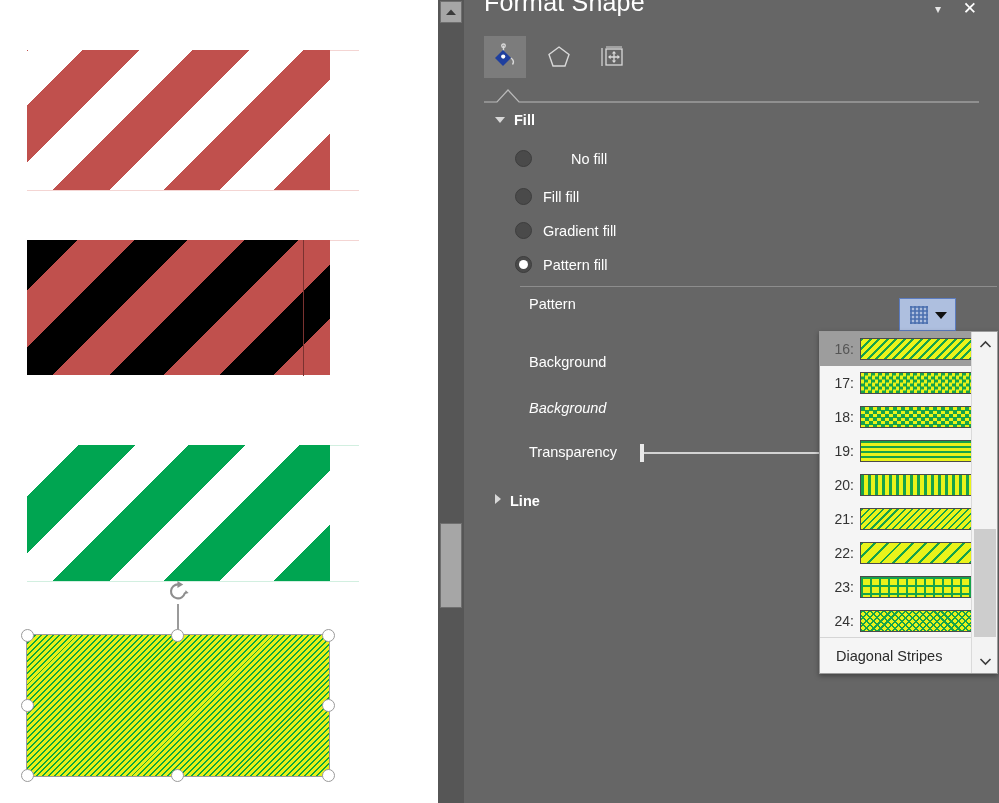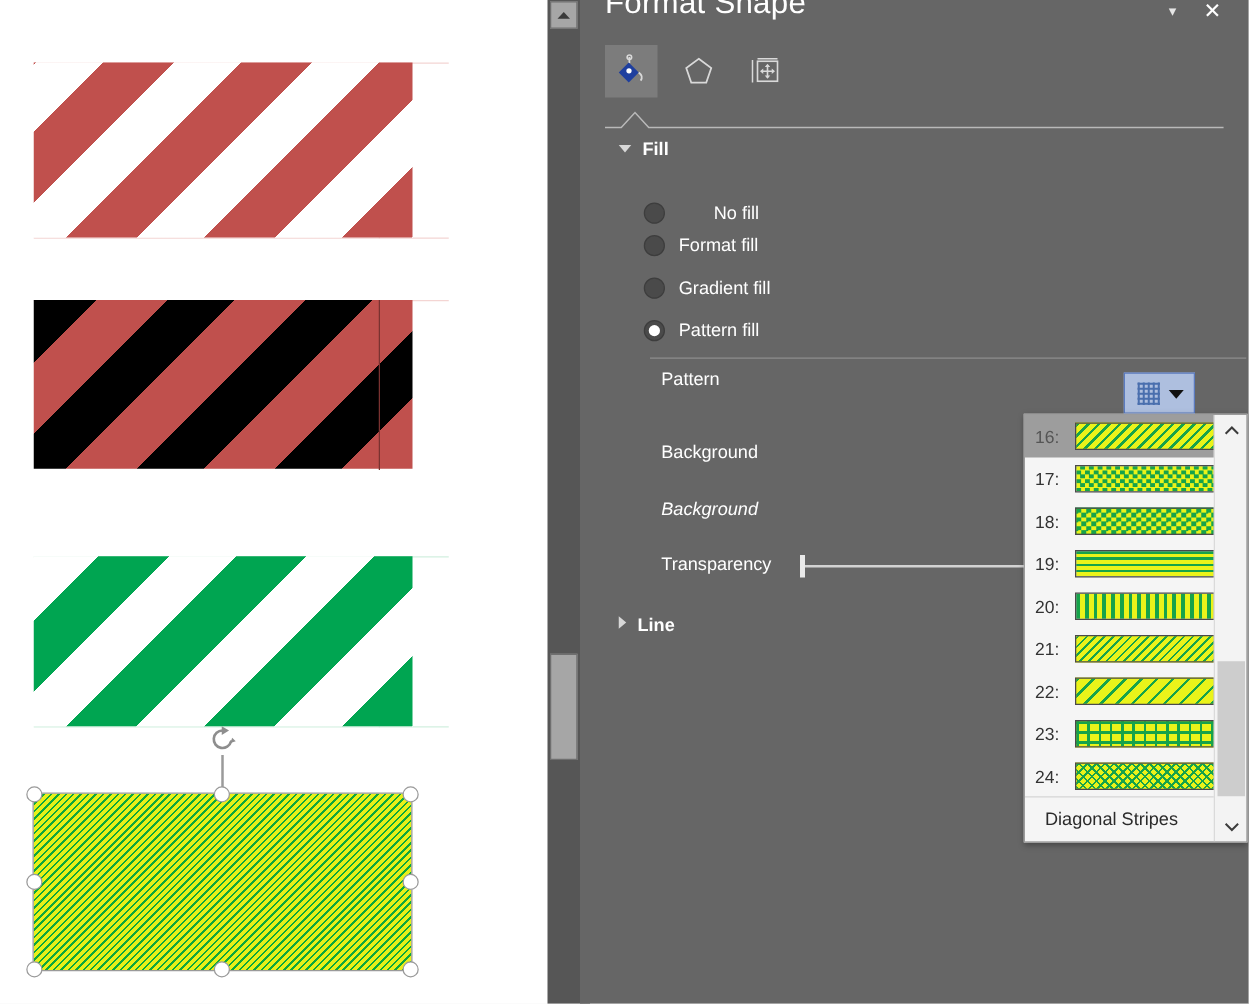--- a/index.html
+++ b/index.html
@@ -173,21 +173,21 @@
     background: #f5f5f5; border: 1px solid #9b9b9b;
     box-shadow: 0 2px 5px rgba(0,0,0,.35);
     overflow: hidden;
   }
   .dd-list { position: absolute; left:0; top:0; width: 152px; }
   .dd-item {
     height: 34px; display: flex; align-items: center; padding-left: 8px; gap: 6px;
   }
   .dd-item.selected { background: #9d9d9d; }
   .dd-num {
-    width: 26px; font-size: 14px; color: #333333; text-align: left;
+    width: 26px; font-size: 14px; color: #333333; text-align: right;
   }
   .dd-item.selected .dd-num { color: #555555; }
   .dd-swatch {
     width: 112px; height: 22px; border: 1px solid #4a4a4a;
   }
   .dd-footer {
     position: absolute; left: 0; bottom: 0; width: 152px; height: 36px;
     display: flex; align-items: center; padding-left: 16px;
     font-size: 14.5px; color: #2b2b2b;
     border-top: 1px solid #d5d5d5;
@@ -312,27 +312,27 @@
 
     <svg class="zigzag" viewBox="0 0 495 16" preserveAspectRatio="none">
       <path d="M0 14 L13 14 L24 2 L35 14 L495 14" stroke="#b9b9b9" stroke-width="1.2" fill="none" vector-effect="non-scaling-stroke"></path>
     </svg>
   </div>
 
   <div class="section-head" style="left:495px;top:112px;">
     <span class="tri tri-down"></span><span>Fill</span>
   </div>
 
-  <div class="radio-row" style="top:162px;gap:39px;">
+  <div class="radio-row" style="top:150px;gap:39px;">
     <span class="radio"></span>
     <span class="radio-label">No fill</span>
   </div>
   <div class="radio-row" style="top:188px;">
     <span class="radio"></span>
-    <span class="radio-label">Format fill</span>
+    <span class="radio-label">Fill fill</span>
   </div>
   <div class="radio-row" style="top:222px;">
     <span class="radio"></span>
     <span class="radio-label">Gradient fill</span>
   </div>
   <div class="radio-row" style="top:256px;">
     <span class="radio sel"></span>
     <span class="radio-label">Pattern fill</span>
   </div>
 

